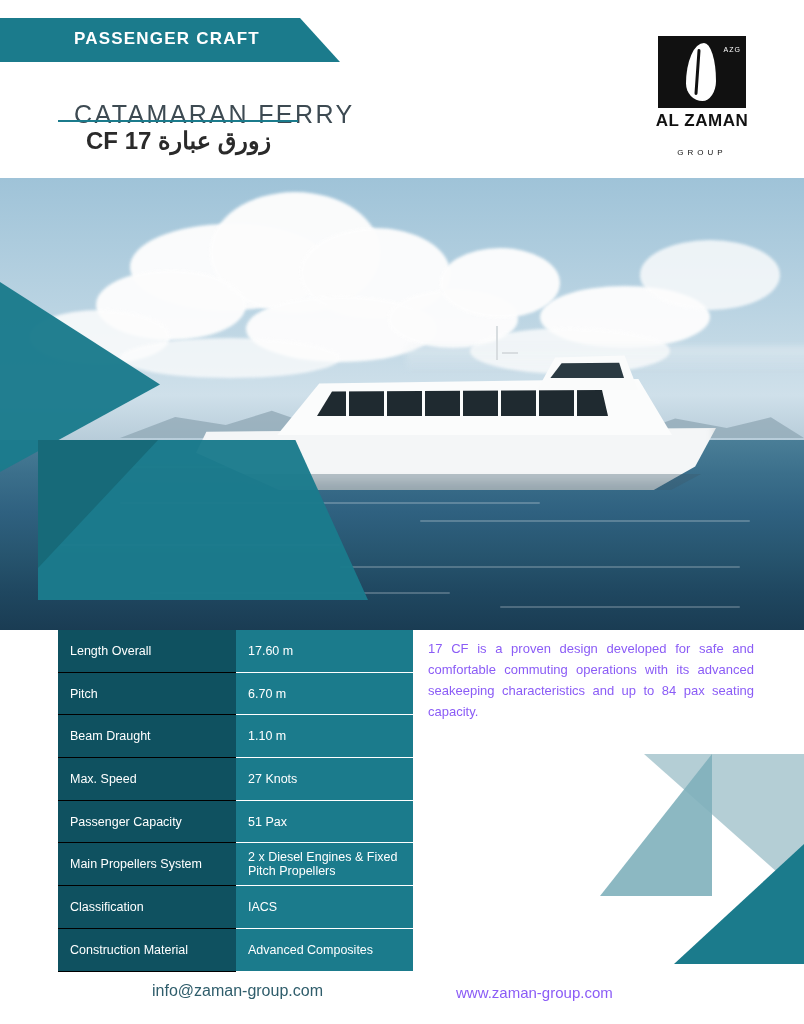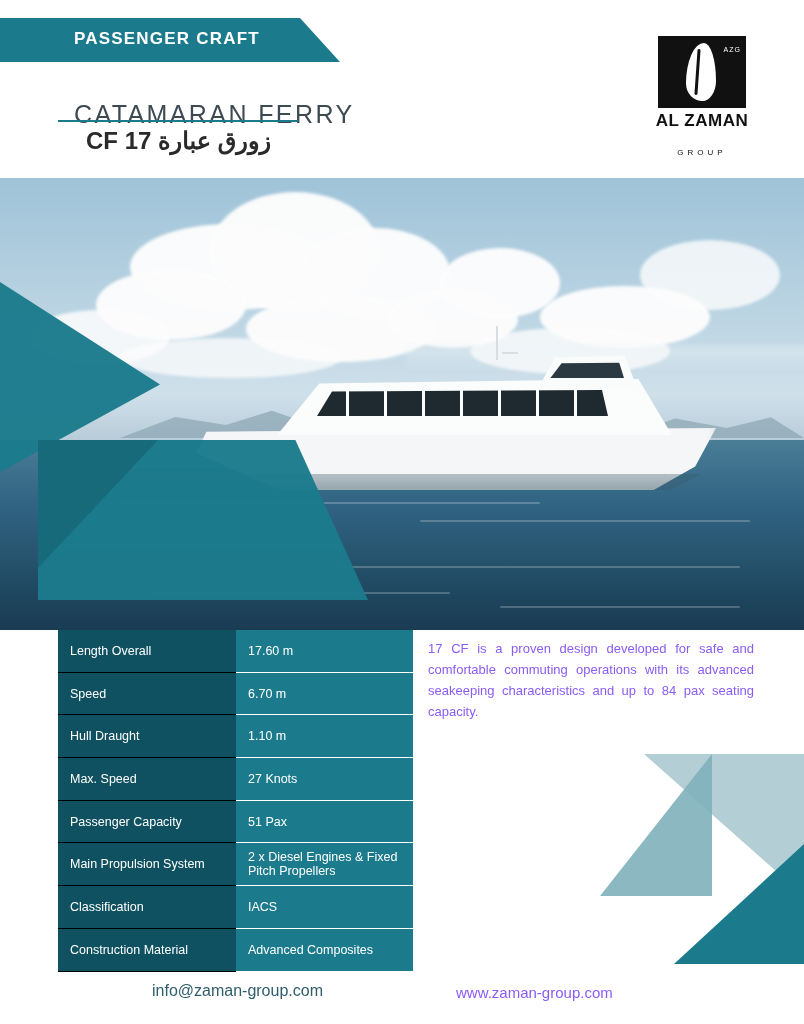--- a/index.html
+++ b/index.html
@@ -292,41 +292,41 @@
     <div class="tri-dark"></div>
 
     <div class="spec-block">
 
       <div class="spec-row">
         <div class="spec-label">Length Overall</div>
         <div class="spec-value">17.60 m</div>
       </div>
 
       <div class="spec-row">
-        <div class="spec-label">Speed</div>
+        <div class="spec-label">Pitch</div>
         <div class="spec-value">6.70 m</div>
       </div>
 
       <div class="spec-row">
-        <div class="spec-label">Hull Draught</div>
+        <div class="spec-label">Beam Draught</div>
         <div class="spec-value">1.10 m</div>
       </div>
 
       <div class="spec-row">
         <div class="spec-label">Max. Speed</div>
         <div class="spec-value">27 Knots</div>
       </div>
 
       <div class="spec-row">
         <div class="spec-label">Passenger Capacity</div>
         <div class="spec-value">51 Pax</div>
       </div>
 
       <div class="spec-row">
-        <div class="spec-label">Main Propulsion System</div>
+        <div class="spec-label">Main Propellers System</div>
         <div class="spec-value two-line">2 x Diesel Engines &amp; Fixed Pitch Propellers</div>
       </div>
 
       <div class="spec-row">
         <div class="spec-label">Classification</div>
         <div class="spec-value">IACS</div>
       </div>
 
       <div class="spec-row">
         <div class="spec-label">Construction Material</div>

